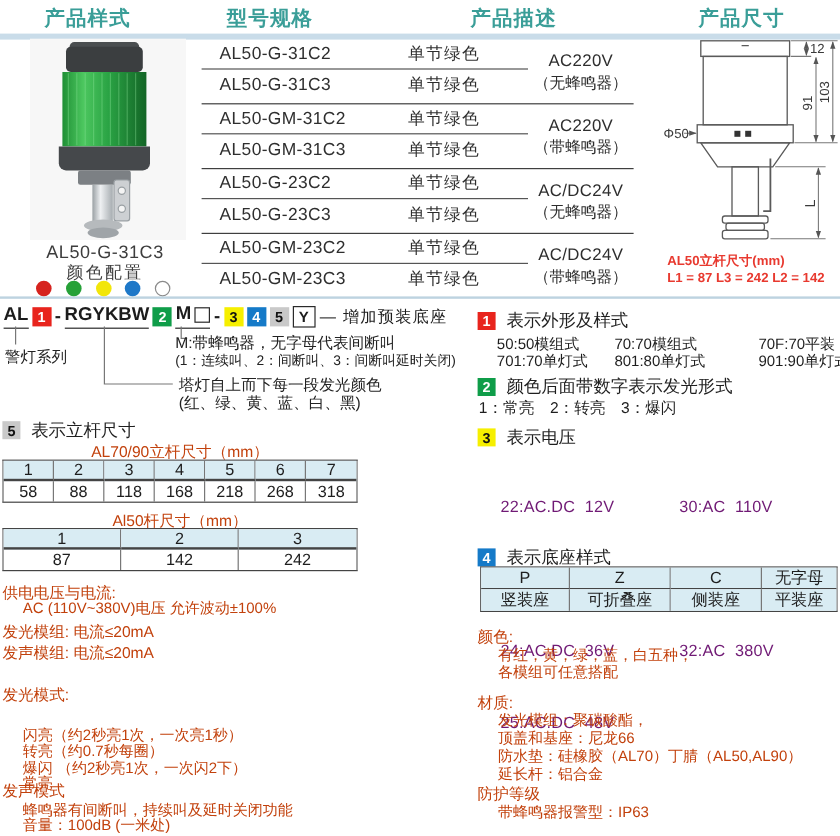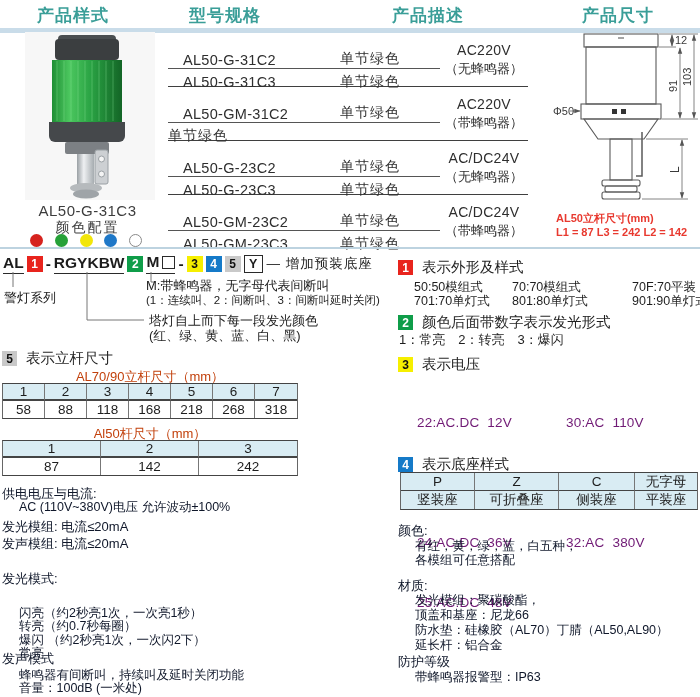--- a/index.html
+++ b/index.html
@@ -15,21 +15,21 @@
   .product-model{position:absolute;left:10px;top:202px;width:155px;text-align:center;font-size:15px;color:#3d3d3d;letter-spacing:.5px;}
   .product-color-label{position:absolute;left:10px;top:219px;width:155px;text-align:center;font-size:14px;color:#3d3d3d;letter-spacing:2px;}
   .dots{position:absolute;left:30px;top:234px;width:112px;display:flex;justify-content:space-between;}
   .dot{width:13px;height:13px;border-radius:50%;box-sizing:border-box;}
 
   
   .model-table{position:absolute;left:168px;top:33px;width:360px;}
   .mt-group{position:relative;height:54px;border-bottom:1.5px solid #3f3f3f;box-sizing:border-box;}
   .mt-group.last{border-bottom:none;}
   .mt-row{width:272px;height:26px;display:flex;align-items:center;box-sizing:border-box;}
-  .mt-row.first{border-bottom:1px solid #555;height:36px;align-items:flex-end;}
+  .mt-row.first{border-bottom:1px solid #555;height:25px;}
   .mt-model{width:172px;padding-left:15px;font-size:14.5px;color:#2e2e2e;letter-spacing:.3px;box-sizing:border-box;}
   .mt-desc{font-size:14px;color:#2e2e2e;letter-spacing:1px;}
   .mt-voltage{position:absolute;right:0;top:0;width:88px;height:100%;display:flex;flex-direction:column;justify-content:center;align-items:center;color:#2e2e2e;text-align:center;}
   .mt-v{font-size:14px;letter-spacing:.3px;}
   .mt-n{font-size:13px;margin-top:2px;}
 
   .dims{position:absolute;left:552px;top:28px;}
   .dim-note{position:absolute;left:556px;top:211px;width:144px;font-size:11px;line-height:14px;color:#e8392f;font-weight:bold;}
 
   
@@ -54,21 +54,21 @@
   
   .ptable-title{position:absolute;font-size:13px;color:#c2410c;text-align:center;white-space:nowrap;}
   .ptable{position:absolute;display:grid;border-top:1.5px solid #444;border-bottom:1.5px solid #444;border-left:1px solid #666;border-right:1px solid #666;}
   .pc{height:17px;display:flex;align-items:center;justify-content:center;font-size:13.5px;color:#1e1e1e;border-right:1px solid #777;box-sizing:border-box;}
   .pc.lastc{border-right:none;}
   .ph{background:#d9ecf3;border-bottom:2px solid #444;}
   .base .pc{height:18px;background:#d9ecf3;}
   .base .ph{border-bottom:1.5px solid #444;}
 
   
-  .txt{position:absolute;font-size:12.5px;color:#0f172a;line-height:13.5px;white-space:nowrap;}
+  .txt{position:absolute;font-size:12.5px;color:#c2410c;line-height:13.5px;white-space:nowrap;}
   .txt .t{font-size:13px;}
   .ind{padding-left:17px;}
   .mt2{margin-top:2px}.mt3{margin-top:3px}.mt5{margin-top:21px}.mt6{margin-top:6px}
 
   .s1-grid{position:absolute;left:414px;top:279px;width:286px;display:grid;grid-template-columns:98px 120px 68px;grid-auto-rows:14px;font-size:12.5px;color:#1e1e1e;overflow:hidden;white-space:nowrap;}
   .s2-line{position:absolute;left:399px;top:331px;font-size:13px;color:#1e1e1e;white-space:nowrap;}
   .v-list{position:absolute;font-size:13.5px;color:#701a75;line-height:20px;letter-spacing:.2px;white-space:pre;}
 </style>
 </head>
 <body>
@@ -143,20 +143,21 @@
         <div class="mt-v">AC220V</div>
         <div class="mt-n">（无蜂鸣器）</div>
       </div>
     </div>
     <div class="mt-group">
       <div class="mt-row first">
         <span class="mt-model">AL50-GM-31C2</span>
         <span class="mt-desc">单节绿色</span>
       </div>
       <div class="mt-row">
+        <span class="mt-model">AL50-GM-31C3</span>
         <span class="mt-desc">单节绿色</span>
       </div>
       <div class="mt-voltage">
         <div class="mt-v">AC220V</div>
         <div class="mt-n">（带蜂鸣器）</div>
       </div>
     </div>
     <div class="mt-group">
       <div class="mt-row first">
         <span class="mt-model">AL50-G-23C2</span>

